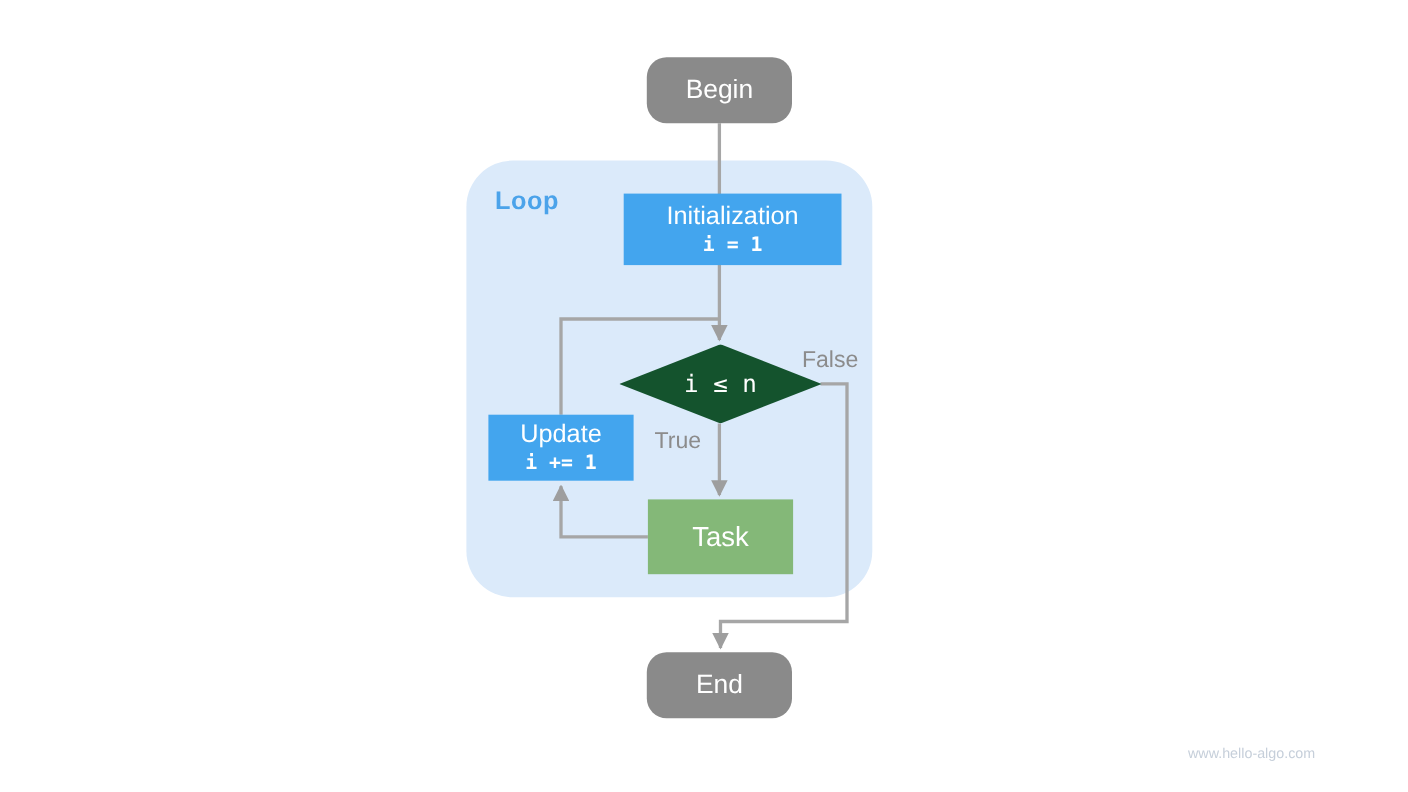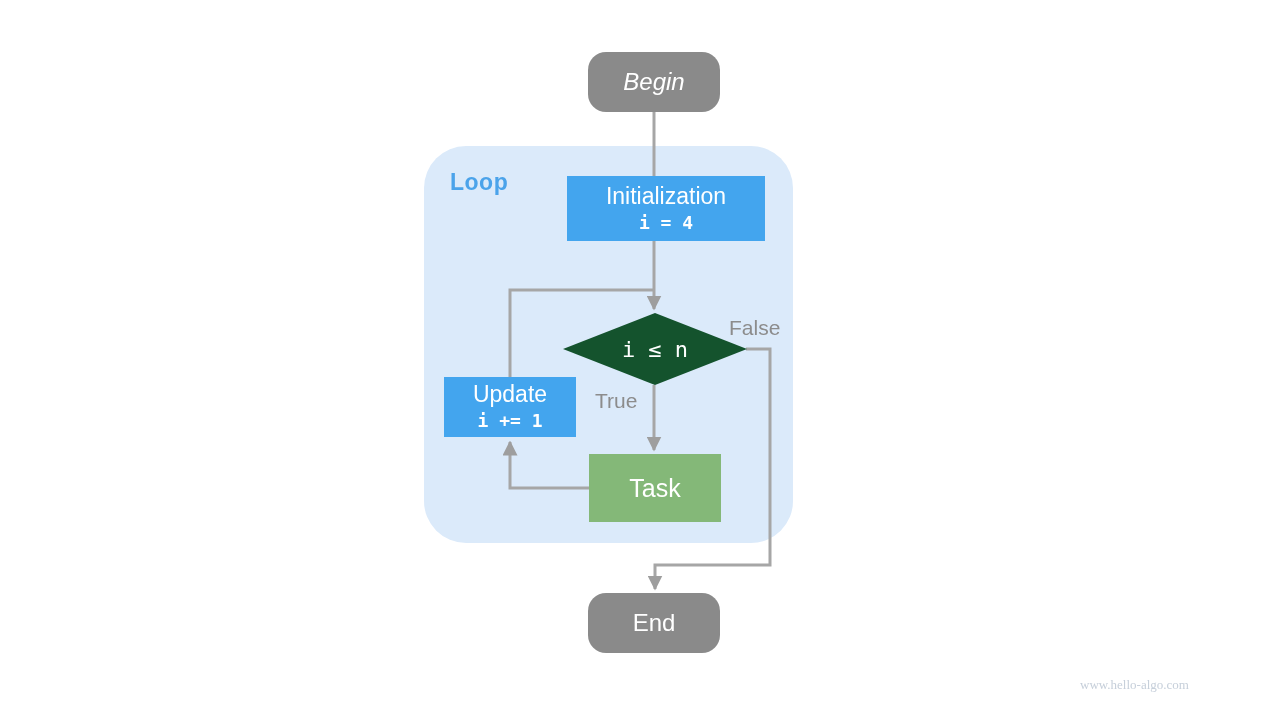--- a/index.html
+++ b/index.html
@@ -51,21 +51,21 @@
     color: #ffffff;
     text-align: center;
     z-index: 3;
   }
   .terminal {
     width: 132px; height: 60px;
     background: #8a8a8a;
     border-radius: 18px;
     font-size: 24px;
   }
-  .node-begin { left: 588px; top: 52px; font-style: italic; }
+  .node-begin { left: 588px; top: 52px; }
   .node-end   { left: 588px; top: 593px; }
 
   .process { background: #43a5ee; }
   .node-init {
     left: 567px; top: 176px;
     width: 198px; height: 65px;
   }
   .node-update {
     left: 444px; top: 377px;
     width: 132px; height: 60px;
@@ -101,21 +101,21 @@
     font-weight: normal;
     color: #8c8c8c;
     z-index: 4;
   }
   .label-true  { left: 595px; top: 389px; }
   .label-false { left: 729px; top: 316px; }
 
   .watermark {
     position: absolute;
     left: 1080px; top: 677px;
-    font-family: Liberation Serif, serif;
+    font-family: Liberation Sans, sans-serif;
     font-size: 13px;
     color: #c6cfda;
     z-index: 4;
   }
 </style>
 </head>
 <body>
 
 <div class="canvas">
 
@@ -139,21 +139,21 @@
 
     <path d="M589 488 L510 488 L510 442" fill="none" stroke="#a6a6a6" stroke-width="3" marker-end="url(#arrow)"></path>
   </svg>
 
   <div class="node terminal node-begin">
     <span>Begin</span>
   </div>
 
   <div class="node process node-init">
     <span class="node-label">Initialization</span>
-    <span class="node-code">i = 4</span>
+    <span class="node-code">i = 1</span>
   </div>
 
   <div class="node decision">
     <span class="node-code">i ≤ n</span>
   </div>
 
   <div class="node process node-update">
     <span class="node-label">Update</span>
     <span class="node-code">i += 1</span>
   </div>

